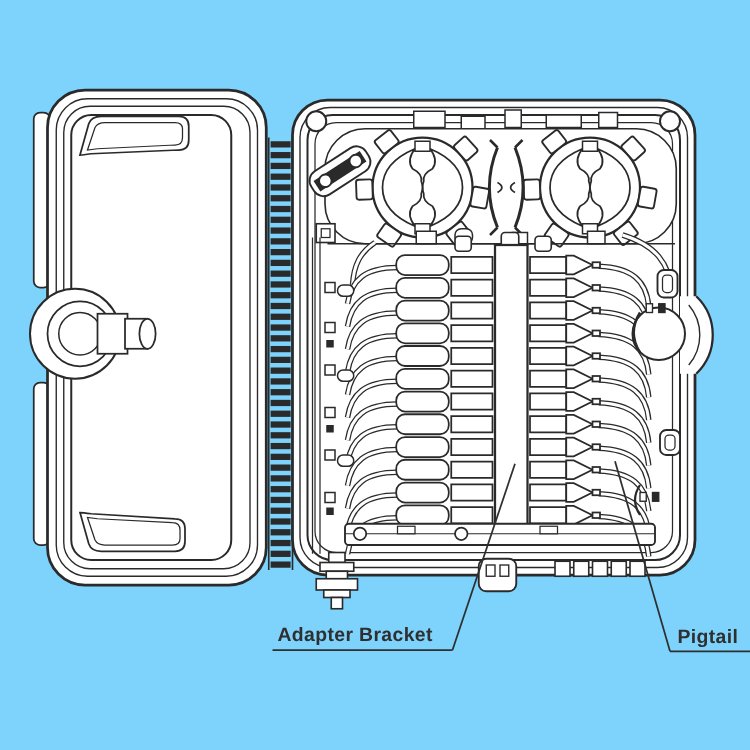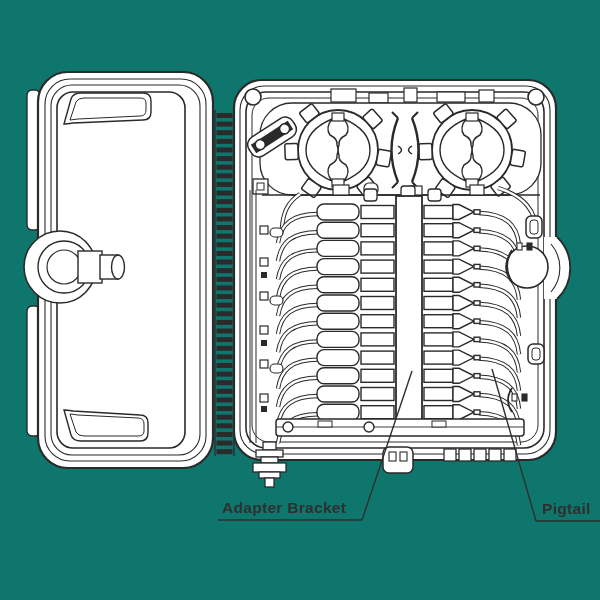--- a/index.html
+++ b/index.html
@@ -1,16 +1,16 @@
 <!DOCTYPE html>
 <html><head>
 <meta charset="utf-8">
 <style>
   html,body{margin:0;padding:0;background:#fff;}
-  .canvas{position:relative;width:600px;height:600px;background:#0f766e;overflow:hidden;
+  .canvas{position:relative;width:600px;height:600px;background:#7dd3fc;overflow:hidden;
           font-family:"Liberation Sans", sans-serif;}
   svg{display:block;}
   .lbl{font-family:"Liberation Sans", sans-serif;font-weight:700;font-size:15.5px;letter-spacing:.3px;}
 </style>
 </head>
 <body>
 
 <div class="canvas">
 <svg width="600" height="600" viewBox="0 0 600 600">
   <defs>

